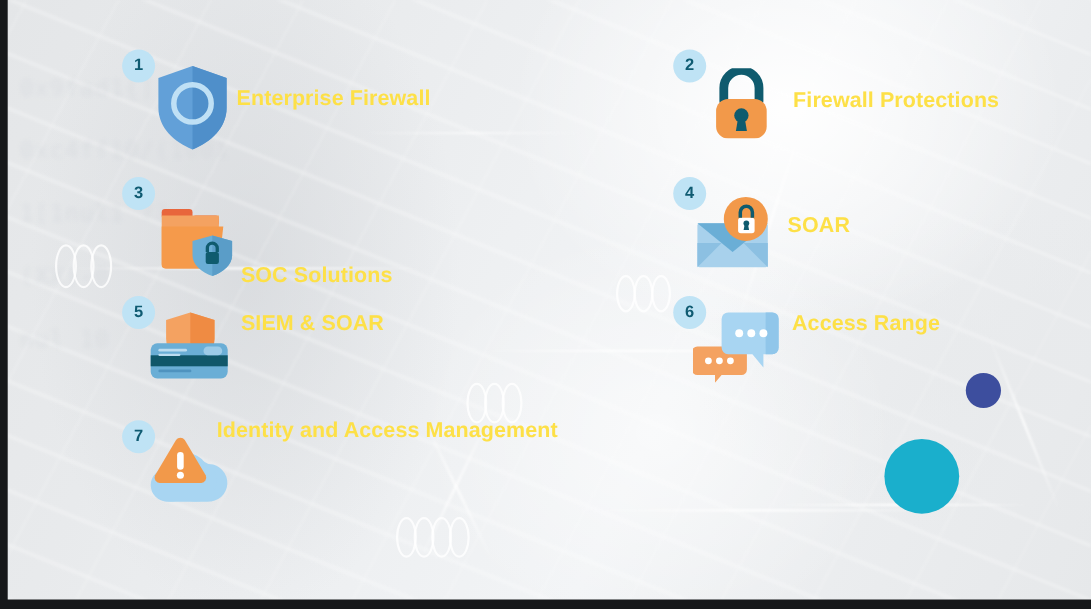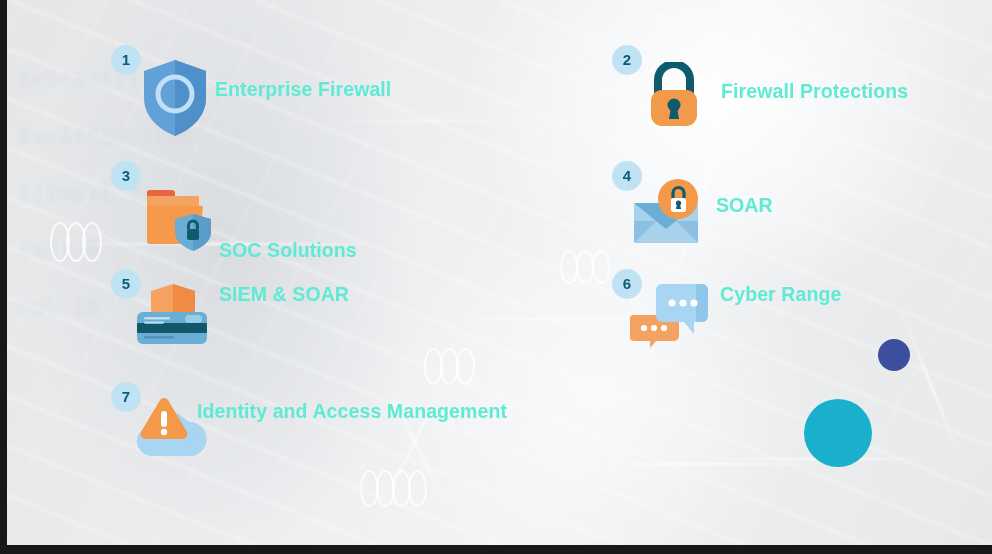--- a/index.html
+++ b/index.html
@@ -60,21 +60,21 @@
   .item{position:absolute;}
   .badge{
     position:absolute;width:30px;height:30px;border-radius:50%;
     background:#bfe3f5;color:#0f5b72;
     font-size:15px;font-weight:bold;line-height:30px;text-align:center;
     font-family:"Liberation Sans", sans-serif;
   }
   .icon{position:absolute;}
   .label{
     position:absolute;white-space:nowrap;
-    color:#5eead4;font-weight:bold;font-size:19.5px;
+    color:#fde047;font-weight:bold;font-size:19.5px;
     font-family:"Liberation Sans", sans-serif;letter-spacing:.1px;
   }
 </style>
 </head>
 <body>
 
 <div id="stage">
 
   <div class="bg-base"></div>
   <div class="bg-soft-a"></div>
@@ -205,32 +205,32 @@
         <circle cx="14" cy="46" r="3.1" fill="#ffffff"></circle>
         <circle cx="24" cy="46" r="3.1" fill="#ffffff"></circle>
         <circle cx="34" cy="46" r="3.1" fill="#ffffff"></circle>
         <path d="M32 2 L72 2 A6 6 0 0 1 78 8 L78 34 A6 6 0 0 1 72 40 L64 40 L64 52 L54 40 L32 40 A6 6 0 0 1 26 34 L26 8 A6 6 0 0 1 32 2 Z" fill="#a8d5f2"></path>
         <path d="M72 2 A6 6 0 0 1 78 8 L78 34 A6 6 0 0 1 72 40 L66 40 L66 2 Z" fill="#90c6ea"></path>
         <circle cx="42" cy="21" r="3.6" fill="#ffffff"></circle>
         <circle cx="53" cy="21" r="3.6" fill="#ffffff"></circle>
         <circle cx="64" cy="21" r="3.6" fill="#ffffff"></circle>
       </svg>
     </div>
-    <div class="label" style="left:720px;top:283px;">Cyber Range</div>
+    <div class="label" style="left:720px;top:283px;">Access Range</div>
   </div>
 
   <div class="item" style="left:0;top:0;">
     <div class="badge" style="left:111px;top:382px;">7</div>
     <div class="icon" style="left:130px;top:394px;">
       <svg width="82" height="66" viewBox="0 0 82 66">
         <path d="M22 62 A15 15 0 0 1 22 32 A19 19 0 0 1 57 28 A15 15 0 0 1 62 62 Z" fill="#a8d5f2"></path>
         <circle cx="26" cy="47" r="15" fill="#a8d5f2"></circle>
         <circle cx="48" cy="43" r="19" fill="#a8d5f2"></circle>
         <rect x="14" y="47" width="52" height="15" rx="7.5" fill="#a8d5f2"></rect>
         <path d="M30 6 A5 5 0 0 1 38 6 L57 38 A5 5 0 0 1 53 45 L15 45 A5 5 0 0 1 11 38 Z" fill="#f2994a"></path>
         <rect x="31" y="17" width="6" height="16" rx="3" fill="#ffffff"></rect>
         <circle cx="34" cy="38" r="3.2" fill="#ffffff"></circle>
       </svg>
     </div>
-    <div class="label" style="left:197px;top:400px;">Identity and Access Management</div>
+    <div class="label" style="left:197px;top:380px;">Identity and Access Management</div>
   </div>
 
 </div>
 
 </body></html>

